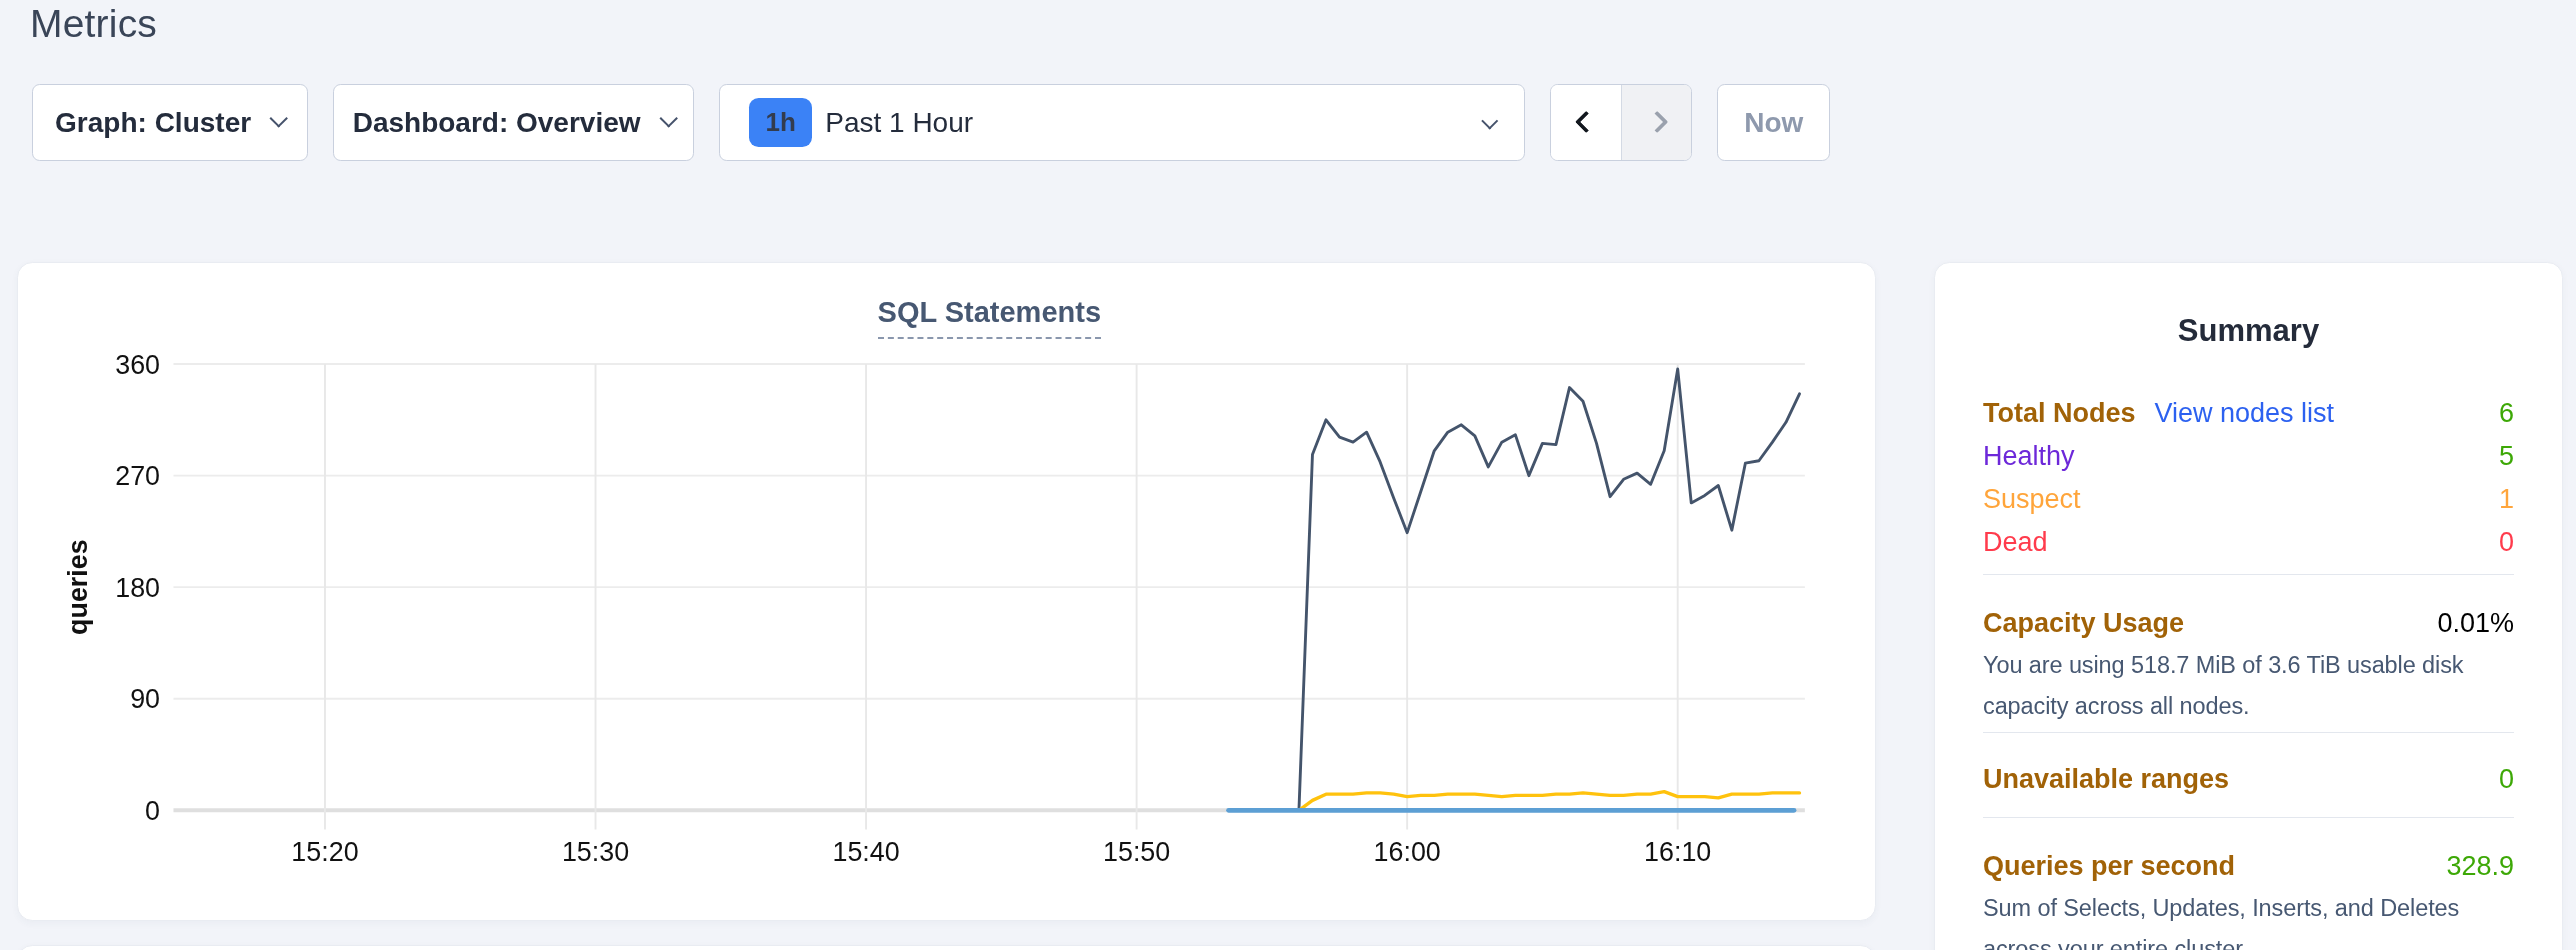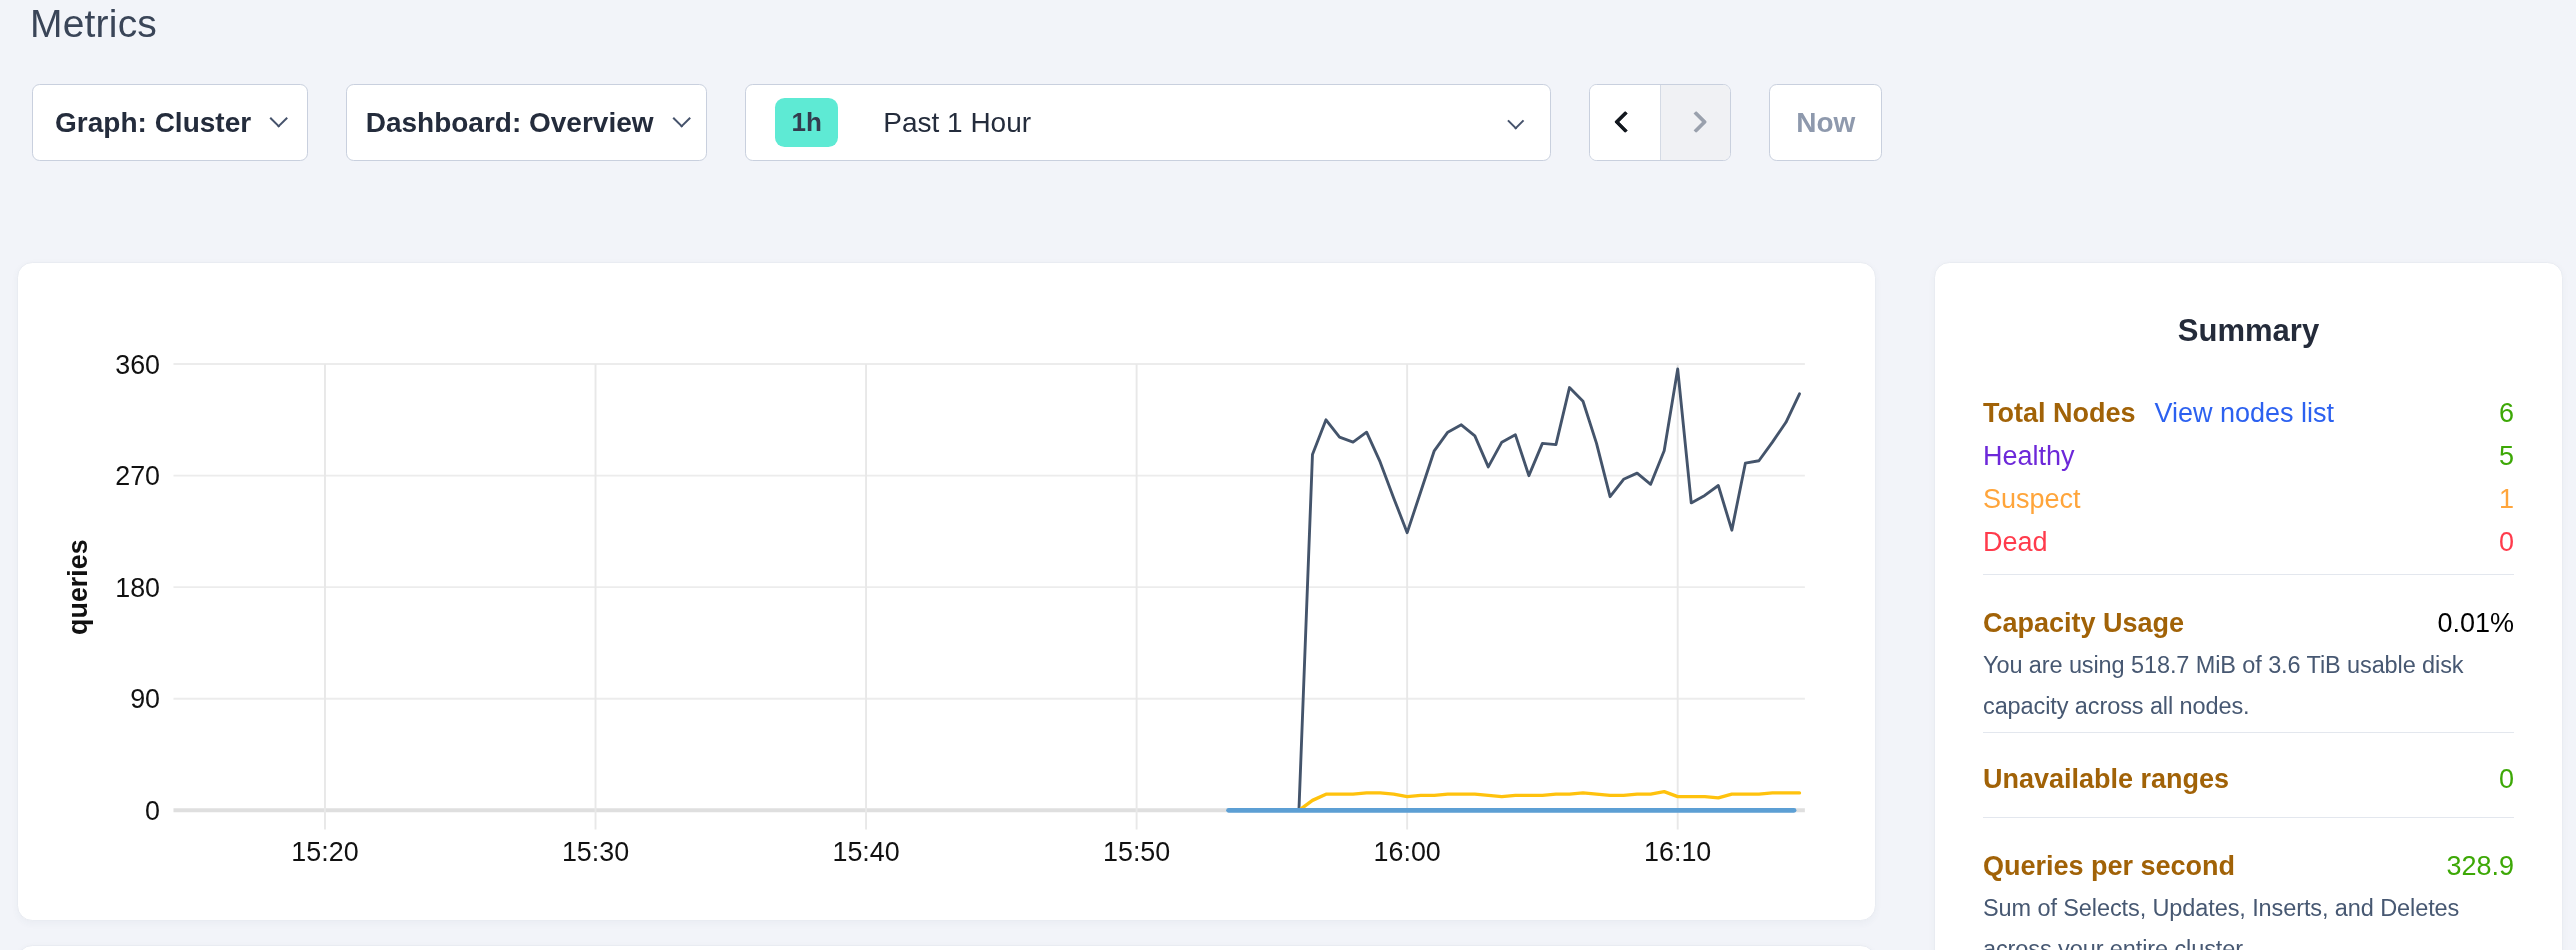--- a/index.html
+++ b/index.html
@@ -9,37 +9,37 @@
     font-family:"Liberation Sans", sans-serif;
     color:#242c3c;
     position:relative;
   }
   .page-title {
     position:absolute; left:30px; top:1.9px;
     font-size:39px; font-weight:400; color:#3a4558;
     letter-spacing:0.2px;
   }
   
-  .toolbar { position:absolute; left:17.3px; top:84px; height:77px; display:flex; gap:38px; align-items:stretch;padding-left:15px; }
+  .toolbar { position:absolute; left:17.3px; top:84px; height:77px; display:flex; gap:25px; align-items:stretch;padding-left:15px; }
   .ctl {
     background:#fff; border:1.9px solid #c9d0de; border-radius:7.7px;
     display:flex; align-items:center; font-family:inherit;
     font-size:28px; color:#242c3c; cursor:pointer;
   }
   .dd { justify-content:center; font-weight:bold; }
   .dd1 { width:276px; }
   .dd2 { width:361px; }
   .chev {
     width:13.4px; height:13.4px; border-right:2.9px solid #45526b; border-bottom:2.9px solid #45526b;
     transform:rotate(45deg); display:inline-block; margin-left:21px; margin-top:-7.7px;
   }
   .timebox { width:806px; padding:0 29px; justify-content:flex-start; font-weight:normal; }
   .time-badge {
-    background:#5eead4; color:#333c4e; font-weight:bold; font-size:26px;
-    padding:8.6px 16.3px; border-radius:9.6px; margin-right:45px;
+    background:#3b82f6; color:#333c4e; font-weight:bold; font-size:26px;
+    padding:8.6px 16.3px; border-radius:9.6px; margin-right:13px;
   }
   .timebox .chev { margin-left:auto; margin-top:-3.8px; width:11.5px; height:11.5px; }
   .arrow-group { display:flex; border:1.9px solid #c9d0de; border-radius:7.7px; overflow:hidden; background:#fff; }
   .arrow-btn { width:70px; display:flex; align-items:center; justify-content:center; background:#fff; border:none; cursor:pointer; }
   .arrow-btn.next { background:#f0f1f4; border-left:1.9px solid #d4dae4; cursor:default; }
   .chevron-left { width:16.3px; height:16.3px; border-left:4.8px solid #13181f; border-bottom:4.8px solid #13181f; transform:rotate(45deg); border-radius:1.9px; }
   .chevron-right { width:16.3px; height:16.3px; border-right:4.8px solid #9aa1ad; border-top:4.8px solid #9aa1ad; transform:rotate(45deg); border-radius:1.9px; }
   .now-btn { width:113px; justify-content:center; color:#8e99ad; font-weight:600; cursor:default; }
   
   .card {
@@ -95,20 +95,23 @@
       <span class="chevron-left"></span>
     </button>
     <button class="arrow-btn next">
       <span class="chevron-right"></span>
     </button>
   </div>
   <button class="ctl now-btn">Now</button>
 </div>
 
 <div class="card chart-card">
+  <div class="chart-title-row">
+    <span class="chart-title">SQL Statements</span>
+  </div>
   <svg id="chart-svg" width="1855" height="656" viewBox="0 0 1933 683">
       <line x1="162" y1="570" x2="1862" y2="570" stroke="#dfdfdf" stroke-width="4"></line>
       <text x="148" y="580" text-anchor="end">0</text>
       <line x1="162" y1="453.75" x2="1862" y2="453.75" stroke="#ececec" stroke-width="2"></line>
       <text x="148" y="463.75" text-anchor="end">90</text>
       <line x1="162" y1="337.5" x2="1862" y2="337.5" stroke="#ececec" stroke-width="2"></line>
       <text x="148" y="347.5" text-anchor="end">180</text>
       <line x1="162" y1="221.25" x2="1862" y2="221.25" stroke="#ececec" stroke-width="2"></line>
       <text x="148" y="231.25" text-anchor="end">270</text>
       <line x1="162" y1="105" x2="1862" y2="105" stroke="#ececec" stroke-width="2"></line>

